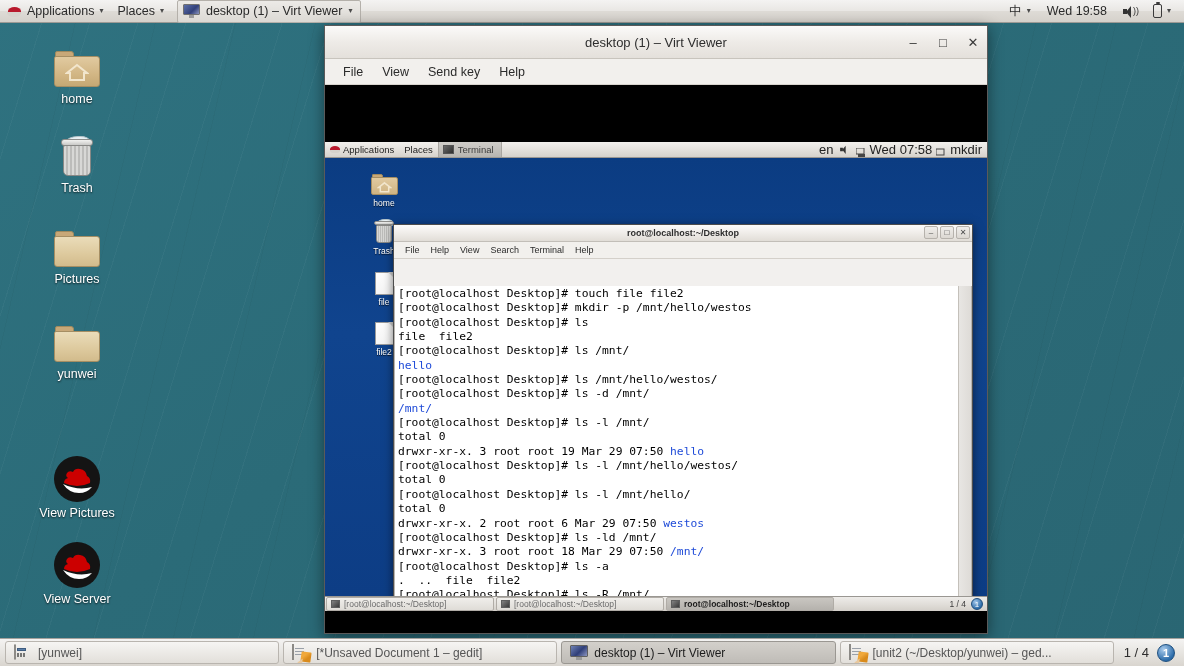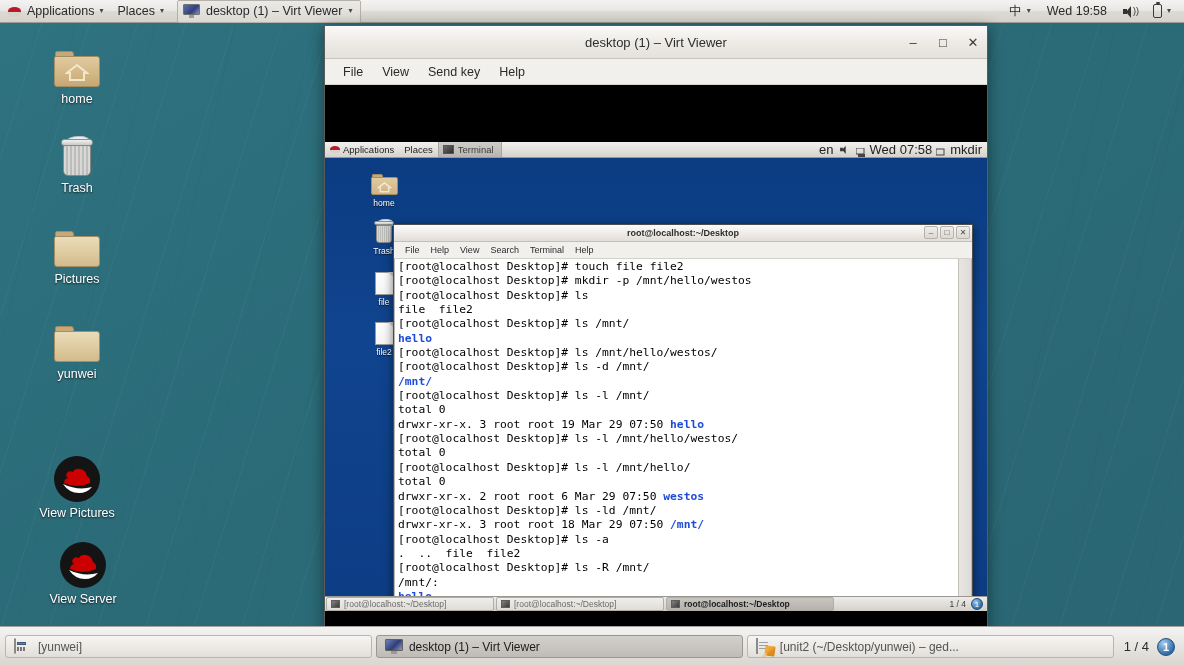--- a/index.html
+++ b/index.html
@@ -261,29 +261,29 @@
     background: linear-gradient(to bottom,#f0eeeb,#dcd8d2);
     border:1px solid #b6b2ac; border-radius:2px; box-sizing:border-box; line-height:1;
   }
   #gterm-menubar {
     height: 16px; flex:0 0 auto; display:flex; align-items:center;
     background:#f2f0ed; border-bottom:1px solid #d4d0ca; padding-left:6px; gap:1px;
   }
   .gmenu-item { font-size:9px; color:#2b2b2b; padding:1px 5px; }
   #gterm-body {
     flex:1; background:#ffffff; position:relative; overflow:hidden;
-    border:1px solid #b9b5b0; border-top:none; box-sizing:border-box;
+    border:1px solid #b9b5b0; border-top:none; box-sizing:border-box;margin-top:27px;
   }
   #gterm-text {
     position:absolute; left:3px; top:1px; right:16px; bottom:0;
     font-family: "DejaVu Sans Mono", "Liberation Mono", monospace;
     font-size: 11.3px; line-height: 14.35px; color:#000;
     white-space: pre; overflow:hidden;
   }
-  .blue { color:#1f4bd8; font-weight: bold; }
+  .blue { color:#1f4bd8; font-weight: normal; }
   #gterm-scroll {
     position:absolute; right:0; top:0; width:13px; bottom:0;
     background: linear-gradient(to right,#e8e6e3,#dedbd7);
     border-left:1px solid #c4c0ba; box-sizing:border-box;
   }
 
   
   #guest-taskbar {
     position:absolute; left:0; right:0; bottom:22px; height:15px;
     background: linear-gradient(to bottom, #eeece9 0%, #e0ddd8 55%, #d3cfc9 100%);
@@ -314,21 +314,21 @@
     background: radial-gradient(circle at 35% 30%, #9fc5ea, #2e6ca8 70%);
     border:1px solid #1f4e7d; color:#fff; font-size:8px;
     display:flex; align-items:center; justify-content:center; box-sizing:border-box;
   }
   #guest-black-strip {
     position:absolute; left:0; right:0; bottom:0; height:22px; background:#000;
   }
 
   
   #bottom-panel {
-    position: absolute; left:0; bottom:0; width:1184px; height:40px;
+    position: absolute; left:0; bottom:0; width:1184px; height:28px;
     background: linear-gradient(to bottom, #f4f3f2 0%, #e7e5e1 50%, #d9d5cf 100%);
     border-top: 1px solid #a5a29d;
     display:flex; align-items:center; box-sizing:border-box; padding: 0 3px;
     font-size:12px; color:#3b3b3b;
   }
   .task {
     display:flex; align-items:center; gap:7px; height:23px;
     padding: 0 8px; margin: 0 2px;
     background: linear-gradient(to bottom,#f6f5f3,#e2dfda);
     border:1px solid #b9b5af; border-radius:3px;
@@ -499,21 +499,21 @@
   <div class="glyph">
     <svg width="46" height="46" viewBox="0 0 46 46">
       <circle cx="23" cy="23" r="23" fill="#141414"></circle>
       <path d="M10 27 q13 6 26 0 q1 -5 -3 -7 q-1 -6 -7 -7 q-5 -1 -7 3 q-4 -2 -6 1 q-2 3 1 5 q-4 1 -4 5 z" fill="#cc0000"></path>
       <path d="M9 28 q6 9 16 9 q8 0 13 -6 q-14 4 -29 -3 z" fill="#ffffff"></path>
     </svg>
   </div>
   <div class="lbl">View Pictures</div>
 </div>
 
-<div class="desk-icon" style="left:28px; top:536px;">
+<div class="desk-icon" style="left:22px; top:536px;">
   <div class="glyph">
     <svg width="46" height="46" viewBox="0 0 46 46">
       <circle cx="23" cy="23" r="23" fill="#141414"></circle>
       <path d="M10 27 q13 6 26 0 q1 -5 -3 -7 q-1 -6 -7 -7 q-5 -1 -7 3 q-4 -2 -6 1 q-2 3 1 5 q-4 1 -4 5 z" fill="#cc0000"></path>
       <path d="M9 28 q6 9 16 9 q8 0 13 -6 q-14 4 -29 -3 z" fill="#ffffff"></path>
     </svg>
   </div>
   <div class="lbl">View Server</div>
 </div>
 
@@ -648,20 +648,24 @@
     </div>
     <div id="guest-black-strip"></div>
   </div>
 </div>
 
 <div id="bottom-panel">
   <div class="task">
     <span class="icon16"><span class="calc-ic"></span></span>
     <span class="tlabel">[yunwei]</span>
   </div>
+  <div class="task">
+    <span class="icon16"><span class="gedit-ic"></span><span class="pencil"></span></span>
+    <span class="tlabel">[*Unsaved Document 1 – gedit]</span>
+  </div>
   <div class="task active">
     <span class="icon16"><span class="monitor-ic"><span class="sc"></span><span class="st"></span></span></span>
     <span class="tlabel">desktop (1) – Virt Viewer</span>
   </div>
   <div class="task">
     <span class="icon16"><span class="gedit-ic"></span><span class="pencil"></span></span>
     <span class="tlabel">[unit2 (~/Desktop/yunwei) – ged...</span>
   </div>
   <div id="bottom-right">
     <span id="ws-count">1 / 4</span>

